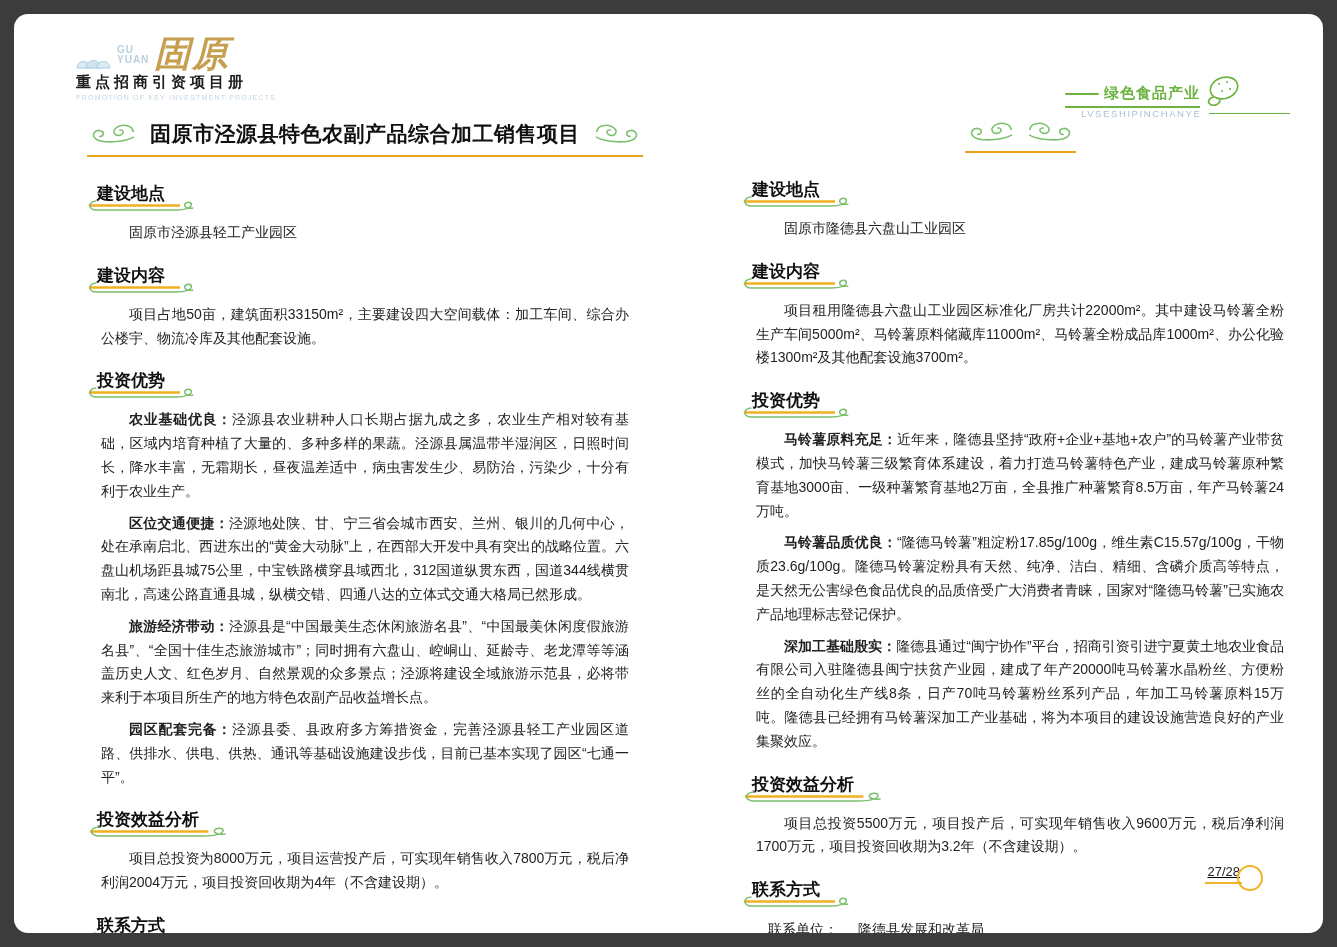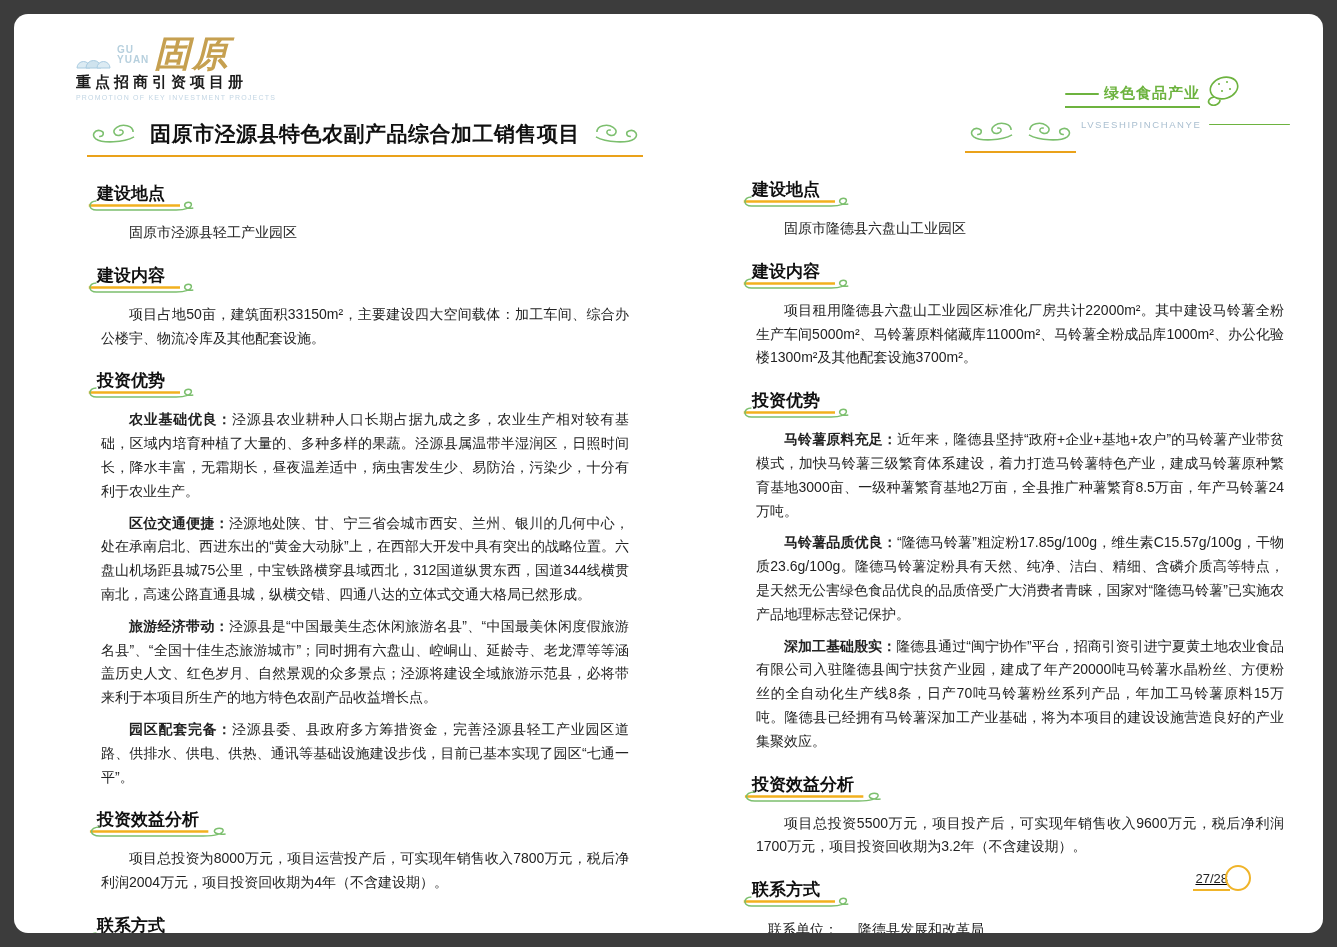--- a/index.html
+++ b/index.html
@@ -27,21 +27,21 @@
   .booklet { font-size:15px; font-weight:bold; letter-spacing:4px; color:#1c1c1c;
              margin-top:4px; font-family:"DejaVu Serif","Liberation Serif",serif; }
   .booklet-en { font-size:7px; color:#c3d6e4; letter-spacing:1.2px; margin-top:2px; }
 
   .category { margin-top:36px; width:225px; }
   .cat-row1 { display:flex; align-items:flex-end; }
   .cat-underline { display:flex; align-items:center; border-bottom:2px solid #6db33f;
                    padding-bottom:3px; }
   .cat-dash { width:34px; height:2px; background:#6db33f; border-radius:2px; margin-right:5px; }
   .cat-label { color:#6db33f; font-weight:bold; font-size:15px; letter-spacing:1px; white-space:nowrap; }
-  .cat-row2 { display:flex; align-items:center; gap:8px; margin-top:11px; padding-left:16px; }
+  .cat-row2 { display:flex; align-items:center; gap:8px; margin-top:0; padding-left:16px; }
   .cat-pinyin { color:#aabfd0; font-size:9.5px; letter-spacing:1.6px; }
   .cat-line-r { flex:1; height:1.5px; background:#6db33f; border-radius:2px; }
 
   
   .spread { display:flex; gap:95px; padding:0 23px 0 71px; align-items:flex-start; }
   .col { width:560px; flex:0 0 560px; }
 
   .page-title { position:relative; display:flex; align-items:center; justify-content:center;
                 gap:15px; width:fit-content; max-width:100%; margin:0 auto 14px;
                 padding:0 4px 7px; border-bottom:2px solid #eaa21a; }
@@ -57,21 +57,21 @@
 
   .body { font-size:14px; line-height:1.7; color:#222; text-align:justify; margin:0 16px 8px; }
   .indent { text-indent:2em; }
   .lead { font-weight:bold; }
 
   .contact { padding-left:28px; margin-top:2px; }
   .c-row { display:flex; font-size:14px; line-height:1.55; color:#222; }
   .c-label { flex:0 0 90px; white-space:pre; }
   .c-value { flex:1; }
 
-  .footer { position:absolute; right:72px; bottom:42px; display:flex; align-items:flex-end;text-decoration:underline; }
+  .footer { position:absolute; right:60px; bottom:42px; display:flex; align-items:center;text-decoration:underline; }
   .pageno { font-size:13px; color:#222; border-bottom:2px solid #f0b429; padding:0 2px 3px; }
   .moon { width:26px; height:26px; border:2.5px solid #f0b429; border-radius:50%;
           margin-left:-5px; margin-top:8px; }
 </style>
 </head>
 <body>
 
 <div class="frame">
 <div class="page">
 

